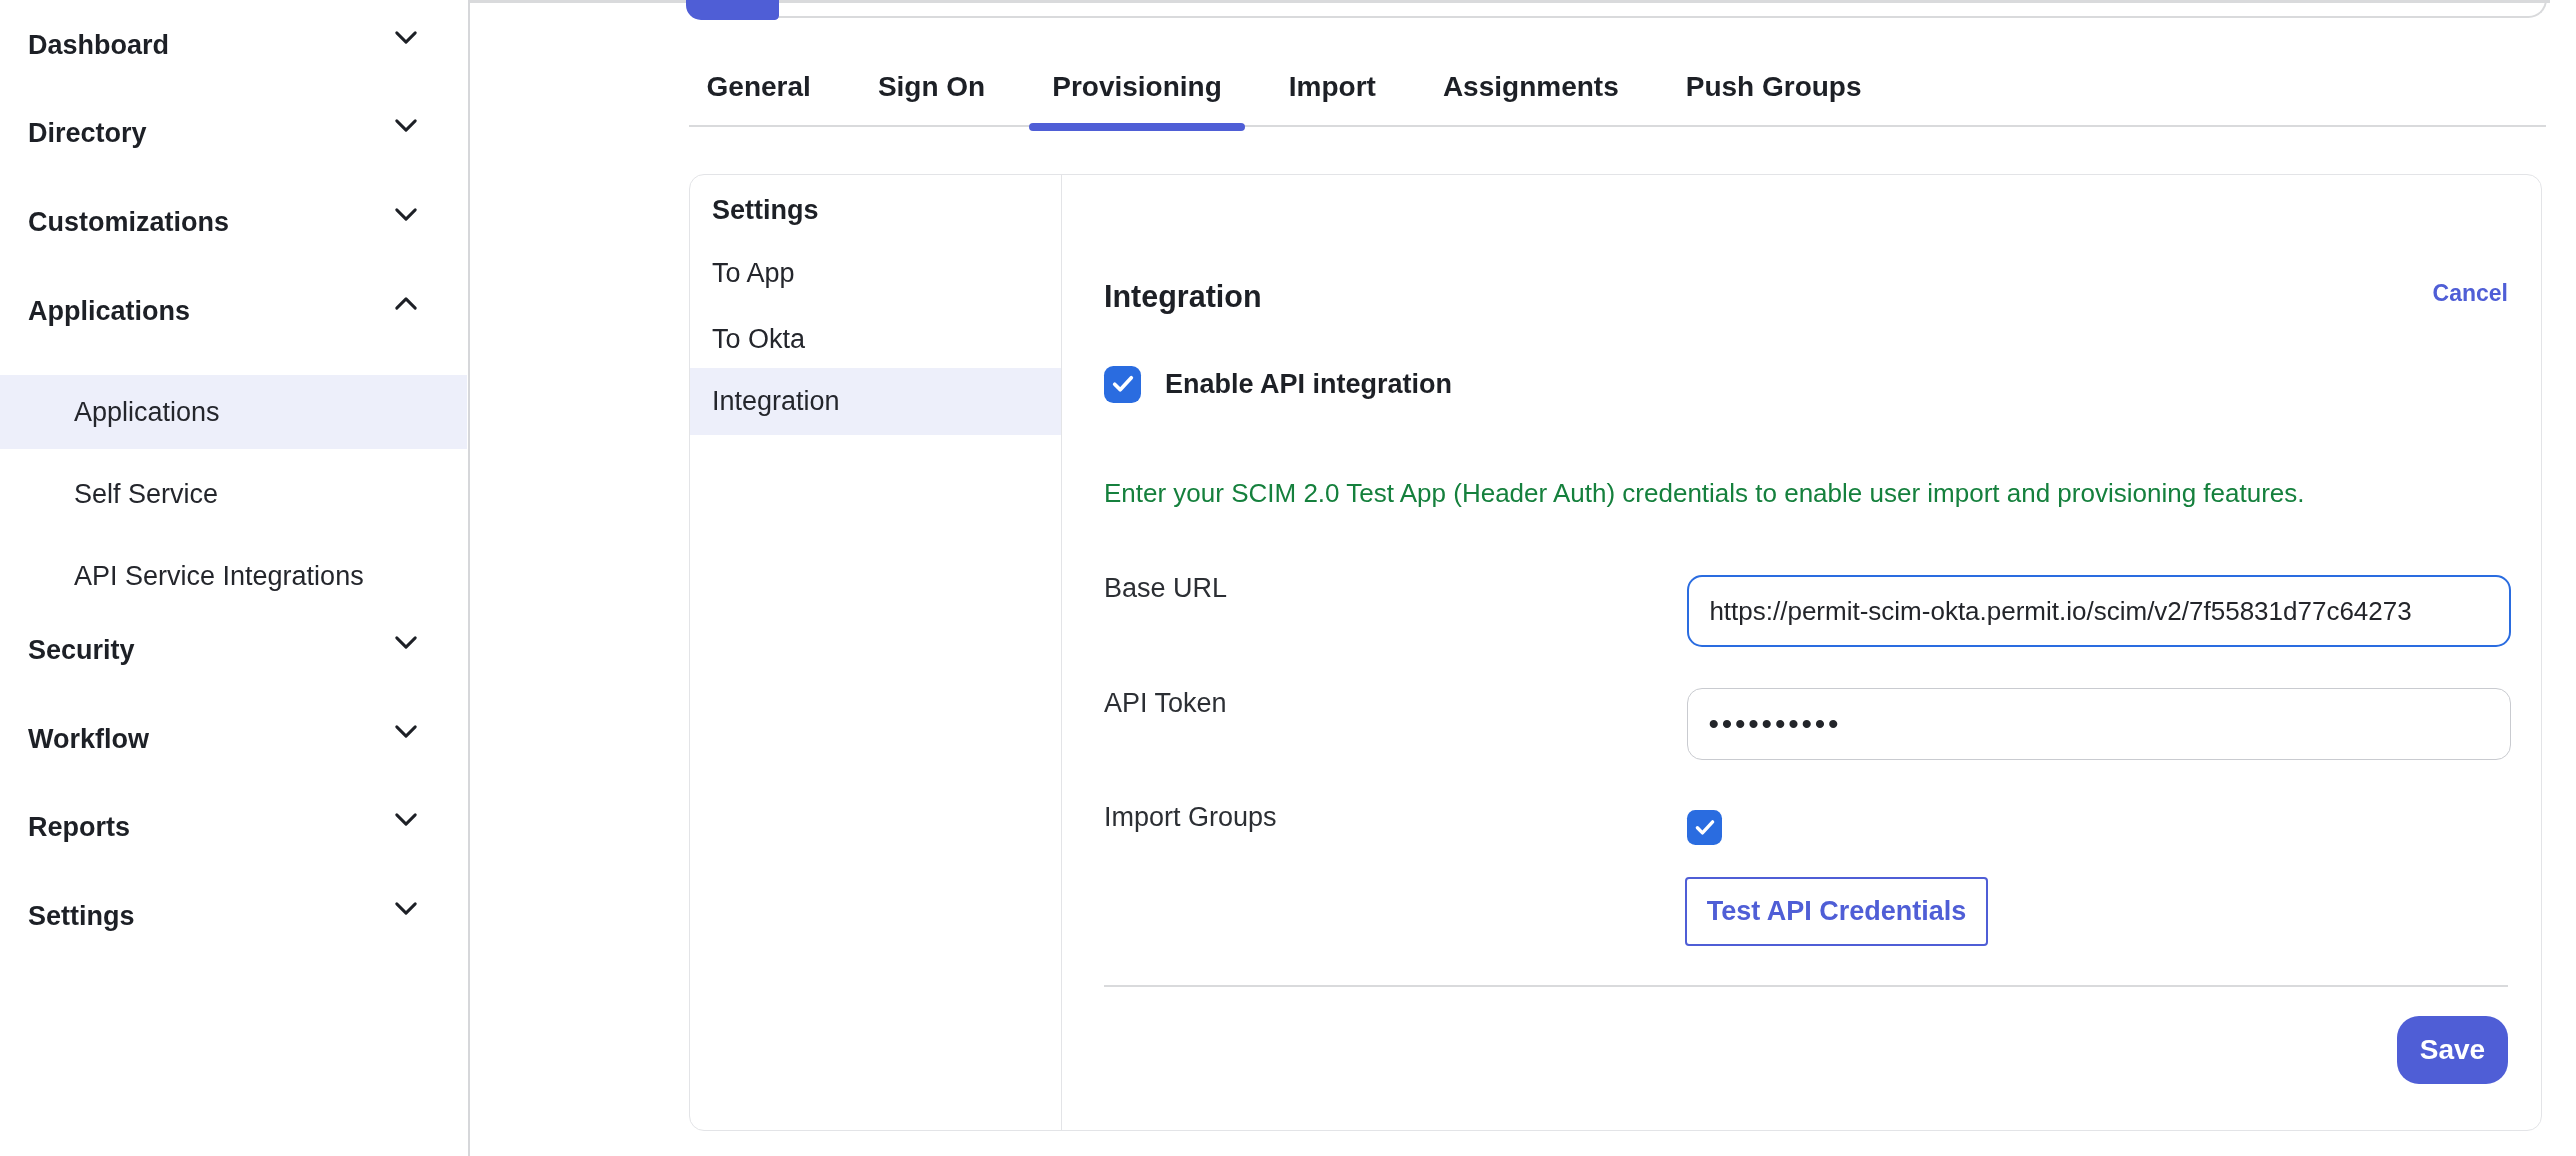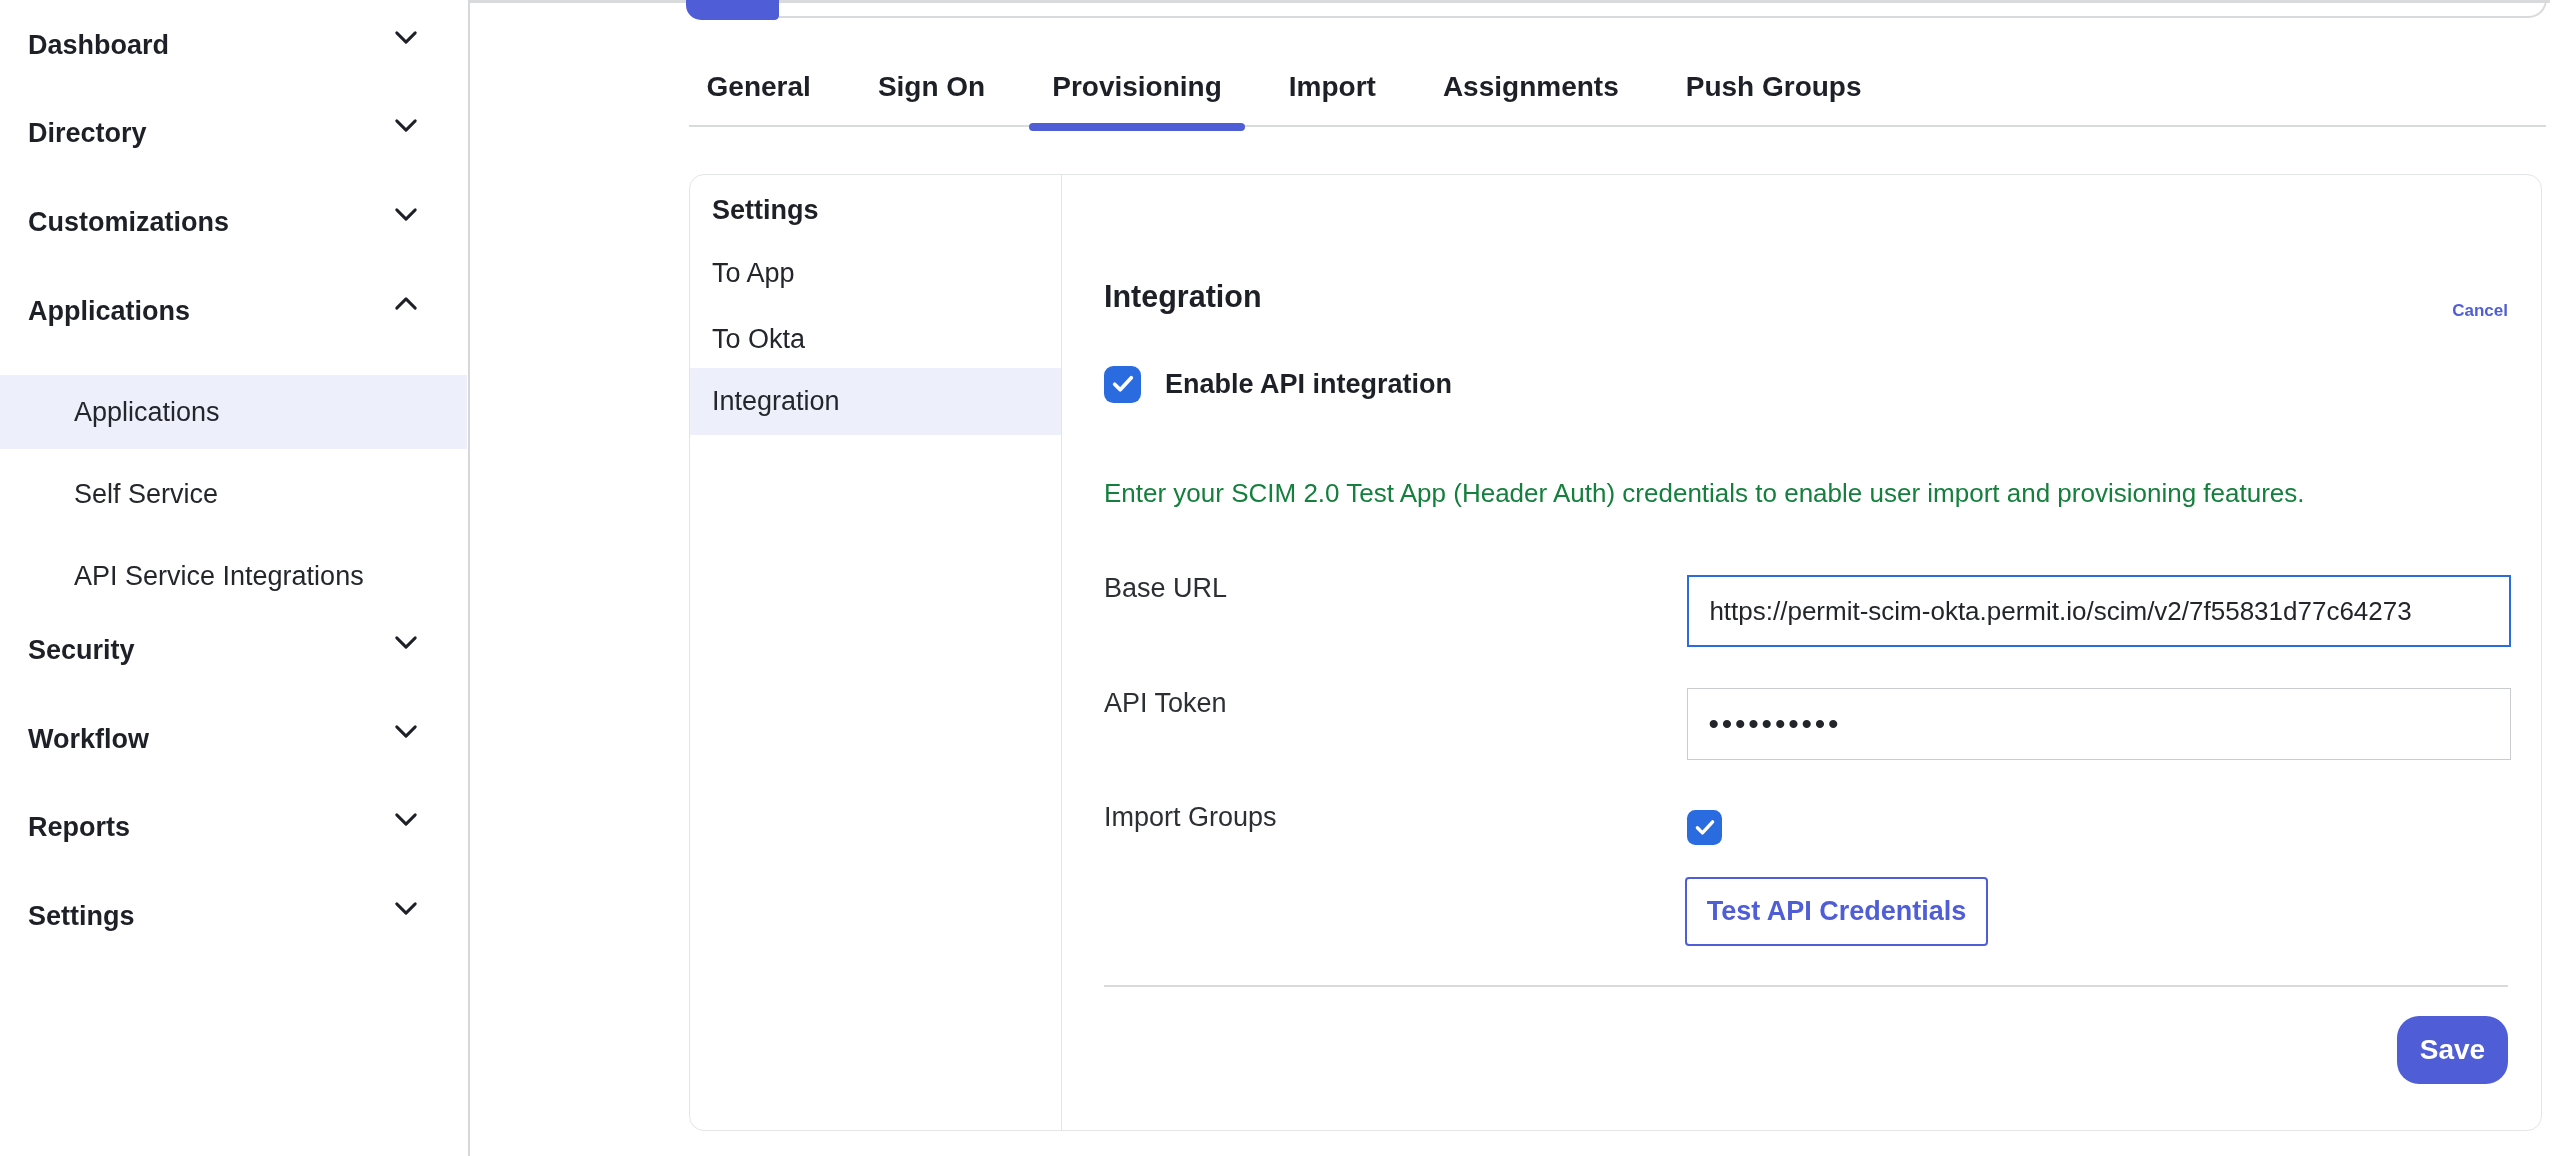--- a/index.html
+++ b/index.html
@@ -27,28 +27,28 @@
   .tab.active .tab-underline{position:absolute;left:-23px;right:-23px;bottom:-28px;height:8.3px;background:#4f5ed6;border-radius:4.6px;}
   
   .card{position:absolute;left:689px;top:174px;width:1853px;height:957px;border:1.9px solid #e3e4e7;border-radius:15px;box-sizing:border-box;background:#fff;}
   .cfg-nav{position:absolute;left:0;top:0;bottom:0;width:372px;border-right:1.9px solid #e3e4e7;box-sizing:border-box;}
   .cfg-head{position:absolute;left:0;top:7.4px;width:100%;height:57px;line-height:57px;padding-left:22px;box-sizing:border-box;font-size:27px;font-weight:700;color:#1d2026;}
   .cfg-item{position:absolute;left:0;width:100%;height:67px;line-height:67px;padding-left:22px;box-sizing:border-box;font-size:27px;font-weight:400;color:#24262c;cursor:pointer;}
   .cfg-item.selected{background:#edeffa;}
   
   .main{position:absolute;left:372px;top:0;right:0;bottom:0;}
   .panel-title{position:absolute;left:42px;top:104px;font-size:30.5px;font-weight:700;color:#1d2026;}
-  .cancel-link{position:absolute;right:33px;top:126px;font-size:17px;font-weight:700;color:#4f5ed6;cursor:pointer;text-decoration:none;}
+  .cancel-link{position:absolute;right:33px;top:105px;font-size:23px;font-weight:700;color:#4f5ed6;cursor:pointer;text-decoration:none;}
   .enable-row{position:absolute;left:42px;top:191px;display:flex;align-items:center;gap:24px;}
   .checkbox{width:37px;height:37px;border-radius:9.3px;background:#2a6ce0;display:flex;align-items:center;justify-content:center;cursor:pointer;flex:0 0 auto;}
   .checkbox.small{width:35px;height:35px;border-radius:8.3px;}
   .enable-row .lbl{font-size:27px;font-weight:700;color:#1d2026;}
   .description{position:absolute;left:42px;top:303px;font-size:26px;font-weight:400;color:#15803d;white-space:nowrap;}
   .field-label{position:absolute;left:42px;font-size:27px;font-weight:400;color:#2c2f34;}
-  .text-input{position:absolute;left:625px;width:824px;height:72px;box-sizing:border-box;border-radius:0;background:#fff;font-family:"Liberation Sans","DejaVu Sans",sans-serif;font-size:26px;color:#23252a;padding:0 20.4px;outline:none;}
+  .text-input{position:absolute;left:625px;width:824px;height:72px;box-sizing:border-box;border-radius:15px;background:#fff;font-family:"Liberation Sans","DejaVu Sans",sans-serif;font-size:26px;color:#23252a;padding:0 20.4px;outline:none;}
   .text-input.focused{border:2.8px solid #2a6ce0;}
   .text-input.normal{border:1.9px solid #c9cbd0;}
   .text-input.dots{font-size:30px;letter-spacing:2.8px;}
   .import-check{position:absolute;left:625px;top:635px;}
   .test-btn{position:absolute;left:623px;top:702px;width:303px;height:69px;box-sizing:border-box;border:2.8px solid #4f5ed6;border-radius:4px;background:#fff;color:#4f5ed6;font-size:27px;font-weight:700;font-family:"Liberation Sans","DejaVu Sans",sans-serif;cursor:pointer;}
   .bottom-divider{position:absolute;left:42px;right:33px;top:810px;height:1.9px;background:#d9dadc;}
   .save-btn{position:absolute;right:33px;top:841px;width:111px;height:68px;border:none;border-radius:22px;background:#4f5ed6;color:#ffffff;font-size:28px;font-weight:700;font-family:"Liberation Sans","DejaVu Sans",sans-serif;cursor:pointer;}
 </style>
 </head>
 <body>

